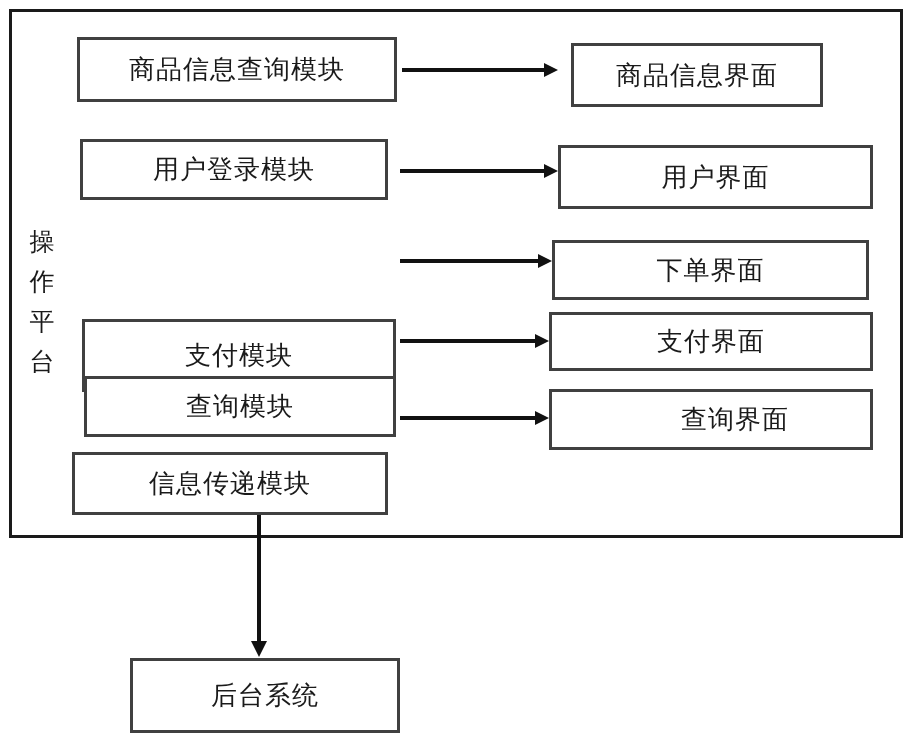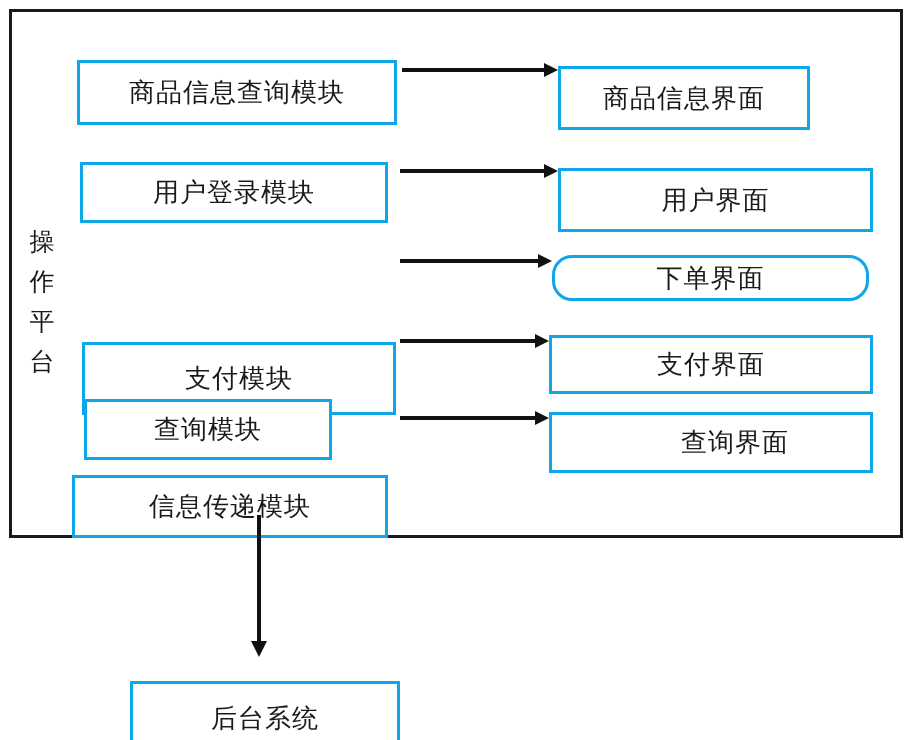--- a/index.html
+++ b/index.html
@@ -36,29 +36,28 @@
     font-size: 25px;
     line-height: 40px;
     text-align: center;
     letter-spacing: 0px;
     color: #1a1a1a;
     white-space: pre-line;
   }
   .node {
     position: absolute;
     box-sizing: border-box;
-    border: 3px solid #0ea5e9;
+    border: 3px solid #404040;
     background: #ffffff;
     display: flex;
     align-items: center;
     justify-content: center;
     font-size: 26px;
     color: #1a1a1a;
     letter-spacing: 1px;
-    margin-top: 23px;
   }
   .arrow-h {
     position: absolute;
     height: 14px;
     pointer-events: none;
   }
   .arrow-h .shaft {
     position: absolute;
     left: 0;
     top: 5px;
@@ -114,37 +113,37 @@
 
   <div class="node" style="left:80px; top:139px; width:308px; height:61px;">
     <span>用户登录模块</span>
   </div>
 
 
   <div class="node" style="left:82px; top:319px; width:314px; height:73px;">
     <span>支付模块</span>
   </div>
 
-  <div class="node" style="left:84px; top:376px; width:248px; height:61px;">
+  <div class="node" style="left:84px; top:376px; width:312px; height:61px;">
     <span>查询模块</span>
   </div>
 
   <div class="node" style="left:72px; top:452px; width:316px; height:63px;font-family:Liberation Serif, serif;">
     <span>信息传递模块</span>
   </div>
 
-  <div class="node" style="left:558px; top:43px; width:252px; height:64px;">
+  <div class="node" style="left:571px; top:43px; width:252px; height:64px;">
     <span>商品信息界面</span>
   </div>
 
   <div class="node" style="left:558px; top:145px; width:315px; height:64px;">
     <span>用户界面</span>
   </div>
 
-  <div class="node" style="left:552px; top:232px; width:317px; height:46px;border-radius:20px;">
+  <div class="node" style="left:552px; top:240px; width:317px; height:60px;">
     <span>下单界面</span>
   </div>
 
   <div class="node" style="left:549px; top:312px; width:324px; height:59px;">
     <span>支付界面</span>
   </div>
 
   <div class="node" style="left:549px; top:389px; width:324px; height:61px;padding-left:48px;">
     <span>查询界面</span>
   </div>

